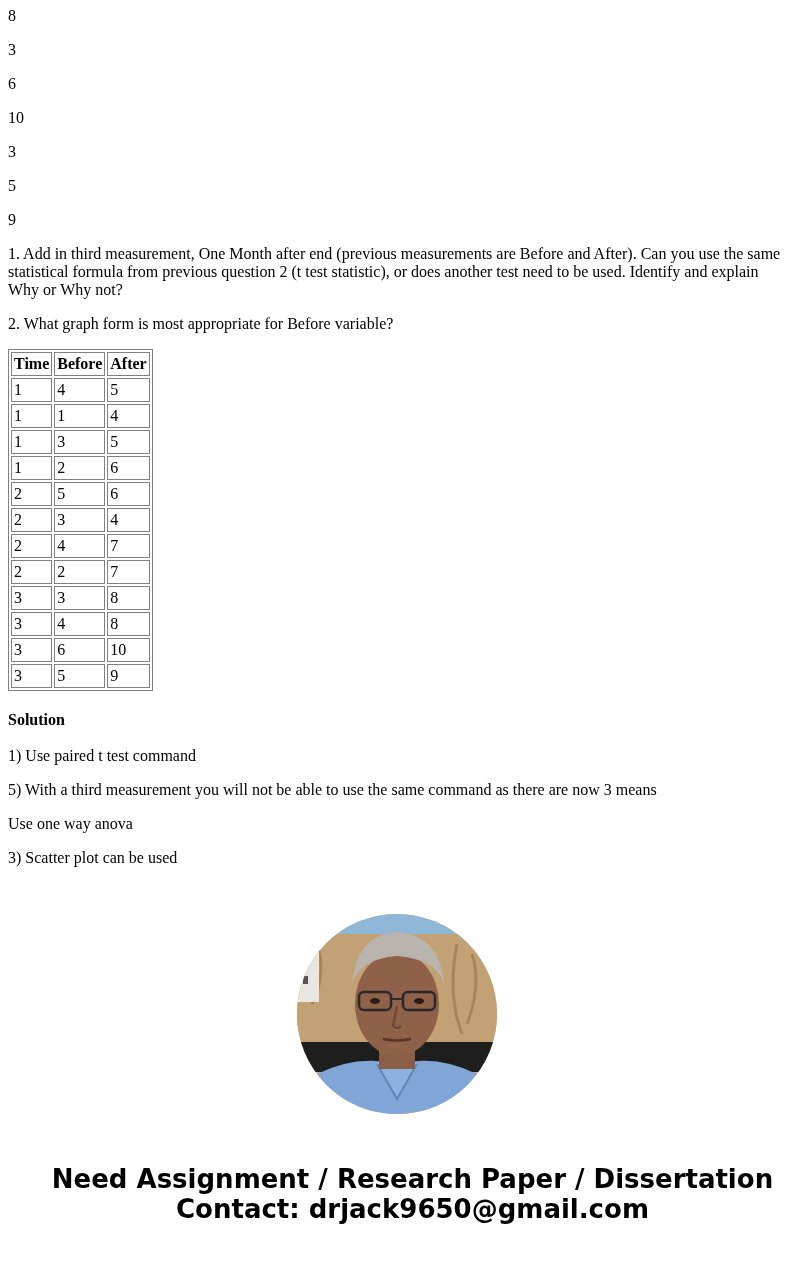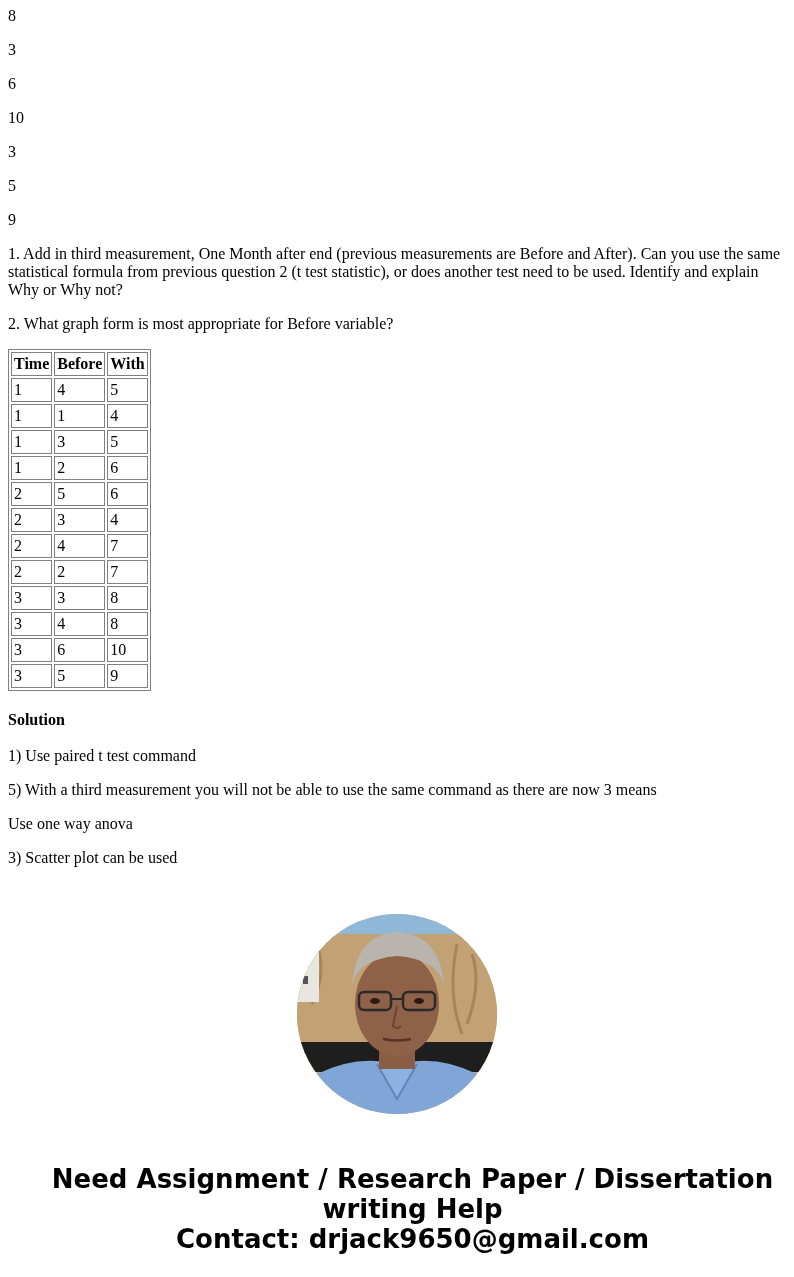--- a/index.html
+++ b/index.html
@@ -74,21 +74,21 @@
   </div>
 
   <p>1. Add in third measurement, One Month after end (previous measurements are Before and After). Can you use the same statistical formula from previous question 2 (t test statistic), or does another test need to be used. Identify and explain Why or Why not?</p>
   <p>2. What graph form is most appropriate for Before variable?</p>
 
   <table class="data-table">
     <thead>
       <tr>
         <th>Time</th>
         <th>Before</th>
-        <th>With</th>
+        <th>After</th>
       </tr>
     </thead>
     <tbody>
       <tr>
         <td>1</td>
         <td class="col-before">4</td>
         <td class="col-after">5</td>
       </tr>
       <tr>
         <td>1</td>
@@ -186,15 +186,14 @@
       <ellipse cx="122" cy="87" rx="5" ry="3" fill="#2a1a12"></ellipse>
 
       <path d="M100 92 L96 112 Q100 116 104 112" stroke="#6d4532" stroke-width="2" fill="none"></path>
       <path d="M86 125 Q100 128 114 125" stroke="#5a3526" stroke-width="2.5" fill="none"></path>
     </svg>
   </div>
 </div>
 
 <div class="footer-ad">
   <div>Need Assignment / Research Paper / Dissertation</div>
-  <div>writing Help</div>
   <div>Contact: drjack9650@gmail.com</div>
 </div>
 
 </body></html>

